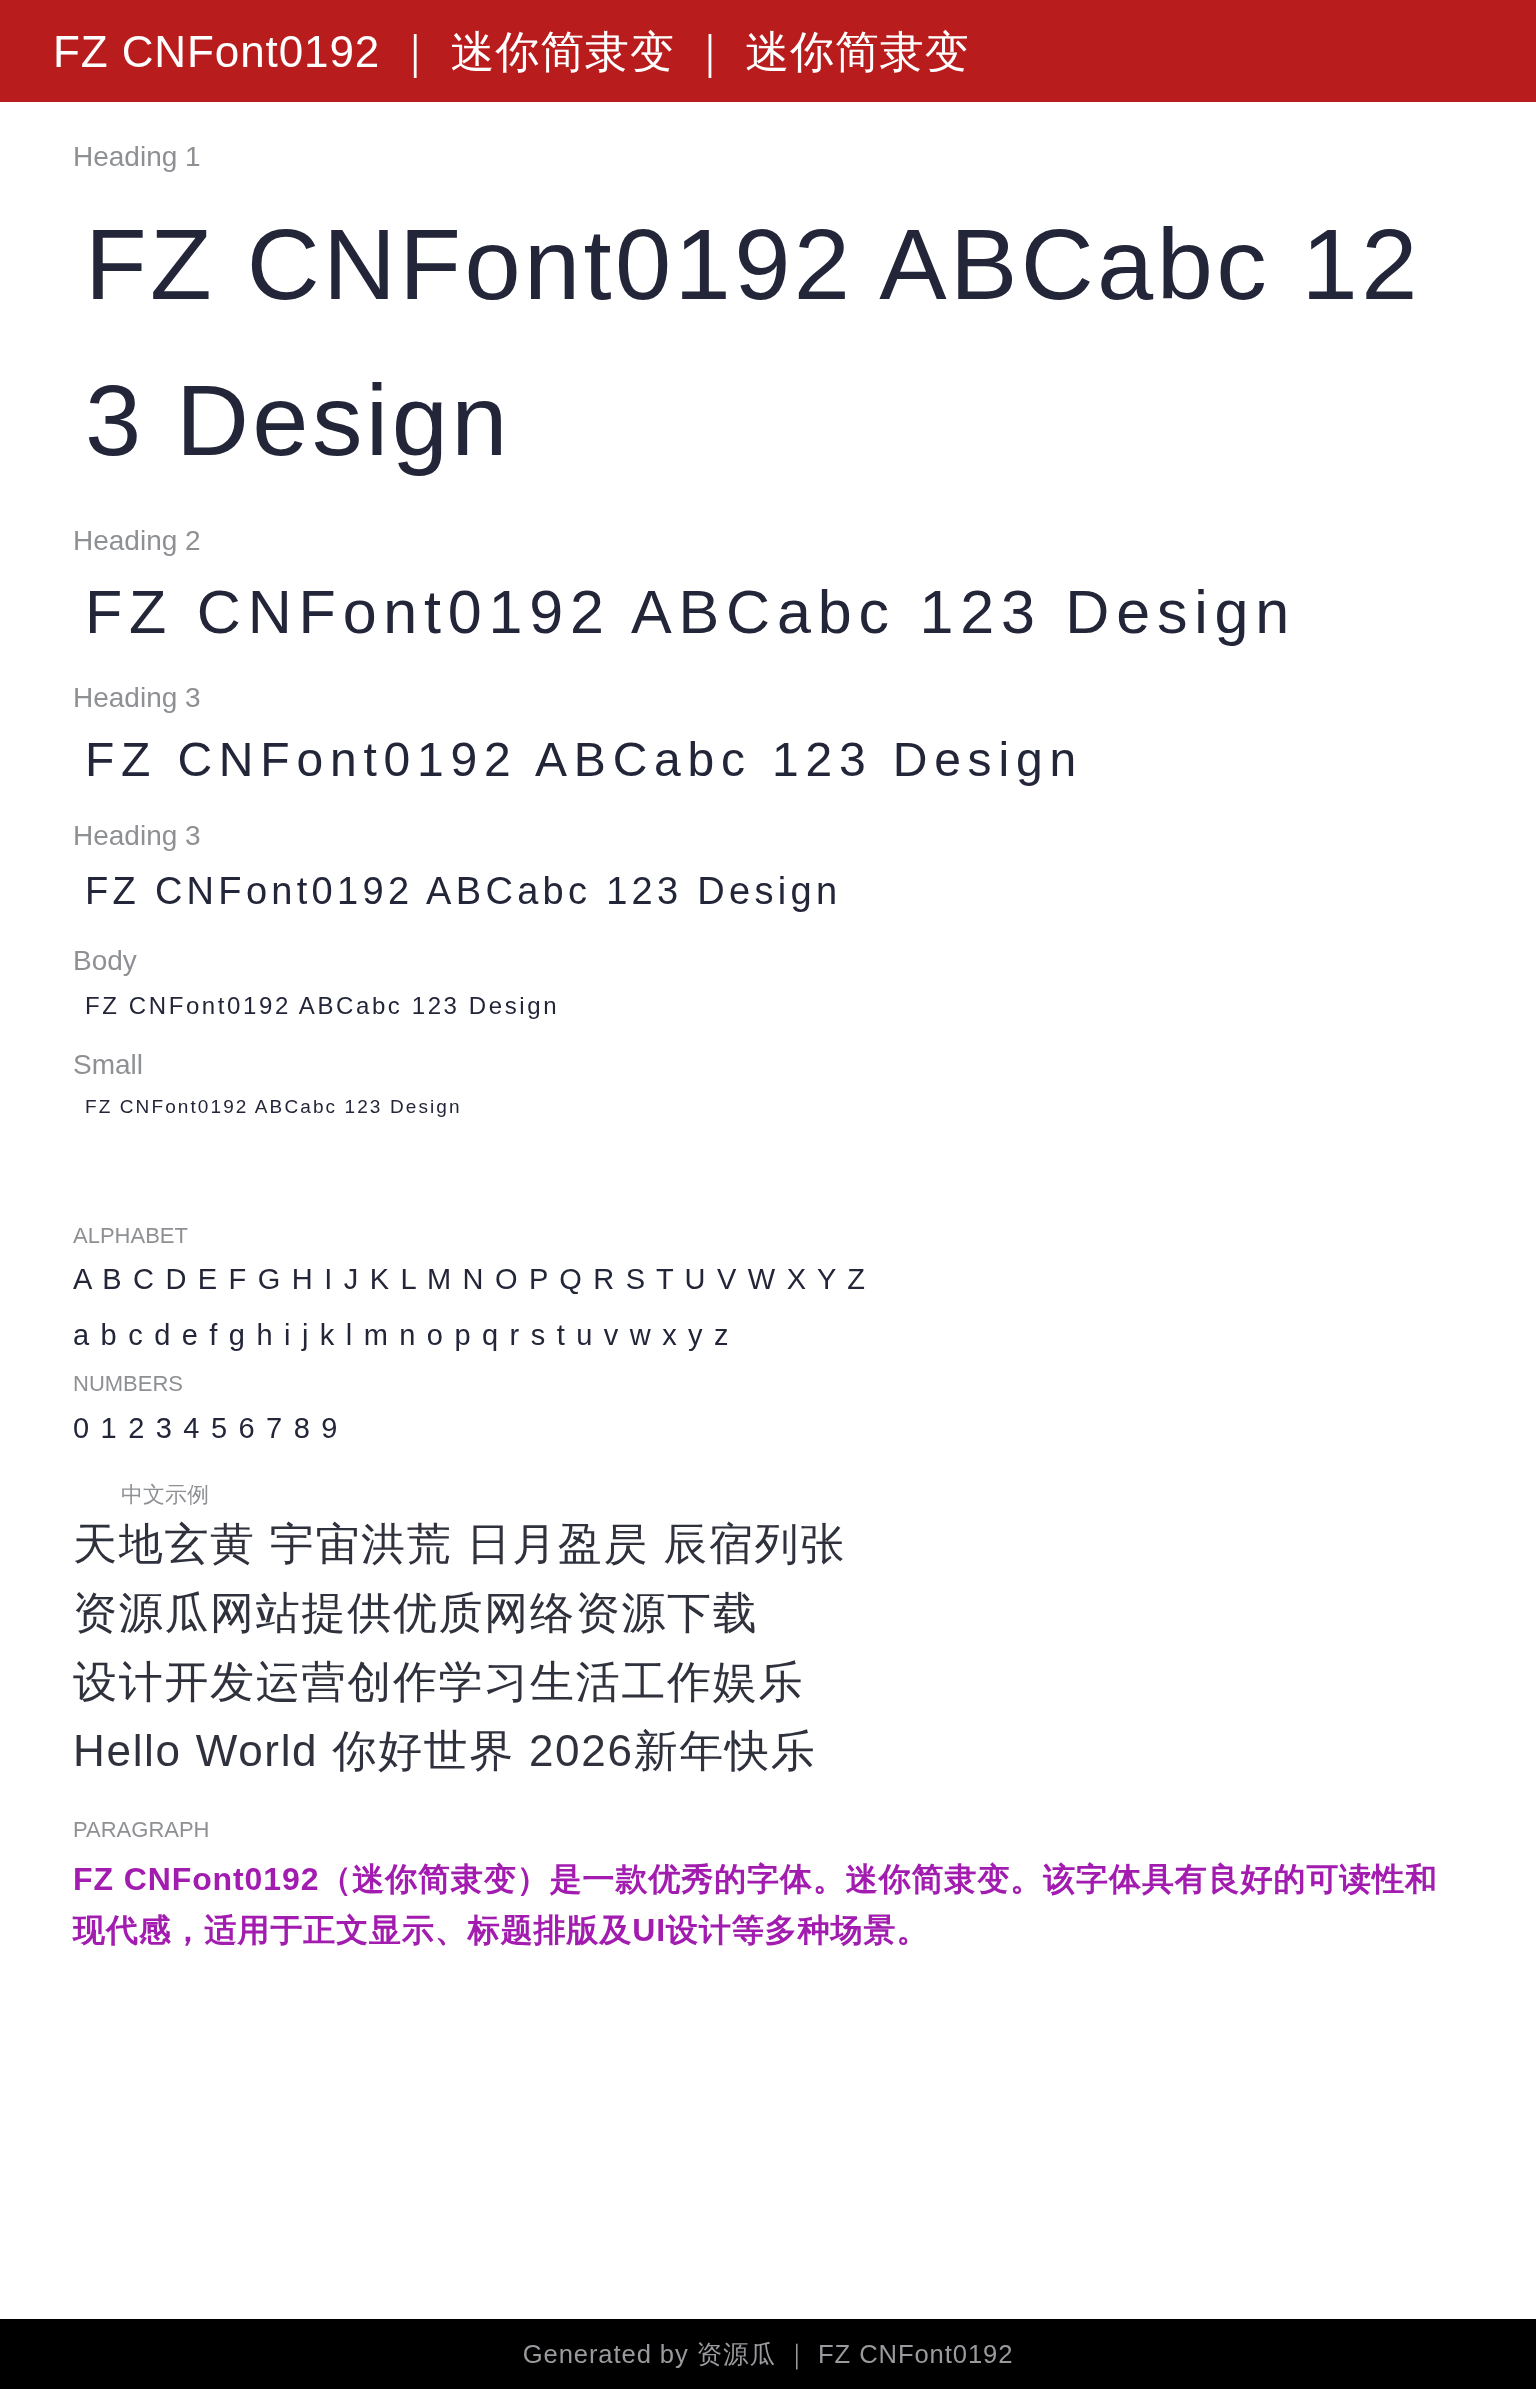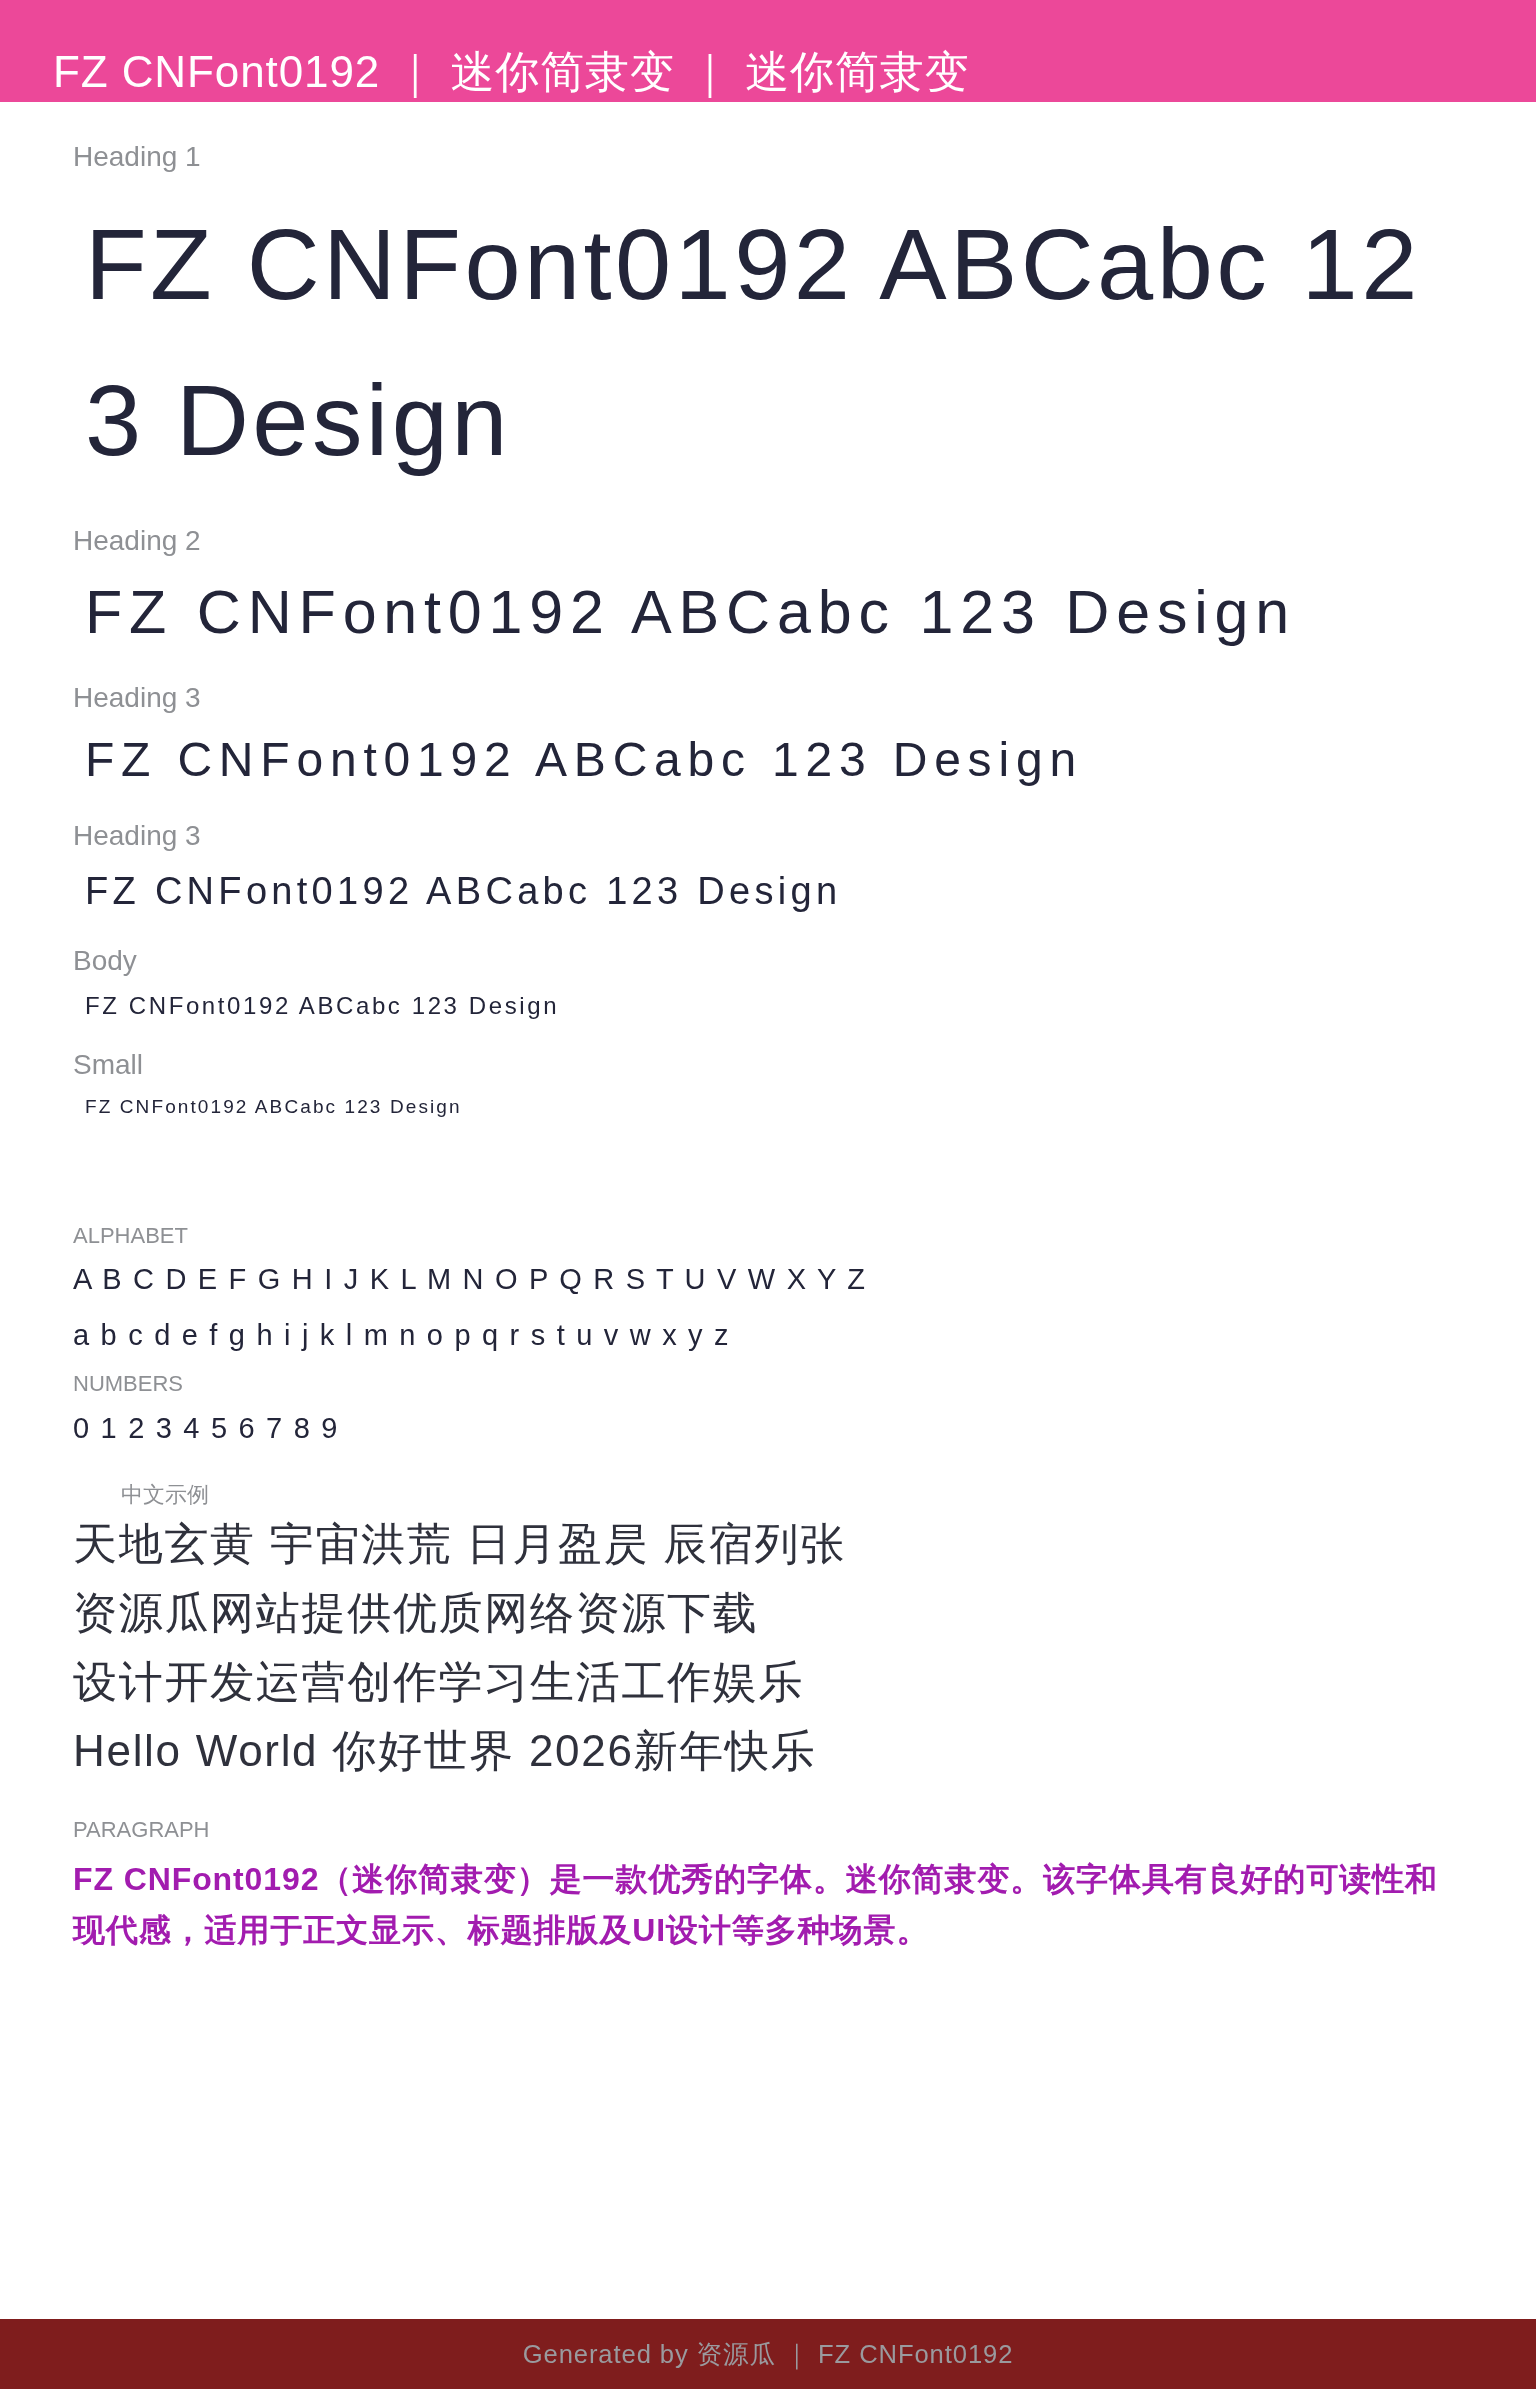--- a/index.html
+++ b/index.html
@@ -10,24 +10,24 @@
     width: 1536px;
     height: 2389px;
     background: #ffffff;
     overflow: hidden;
   }
 
   
   .header {
     box-sizing: border-box;
     height: 102px;
-    background: #ec4899;
+    background: #b91c1c;
     display: flex;
-    align-items: flex-end;
-    padding: 1px 51px 0 53px;
+    align-items: flex-start;
+    padding: 23px 51px 0 53px;
   }
   .header-title {
     color: #ffffff;
     font-size: 44px;
     font-weight: 500;
     letter-spacing: 0.9px;
     white-space: nowrap;
   }
 
   
@@ -93,21 +93,21 @@
     margin: 10.2px 0 0 0;
     max-width: 1391px;
     font-weight: bold;
   }
 
   
   .footer {
     position: absolute;
     left: 0; right: 0; bottom: 0;
     height: 70px;
-    background: #7f1d1d;
+    background: #000000;
     display: flex;
     align-items: center;
     justify-content: center;
   }
   .footer-text {
     font-size: 25.6px;
     color: #9a9a9e;
     letter-spacing: 0.9px;
   }
 </style>

